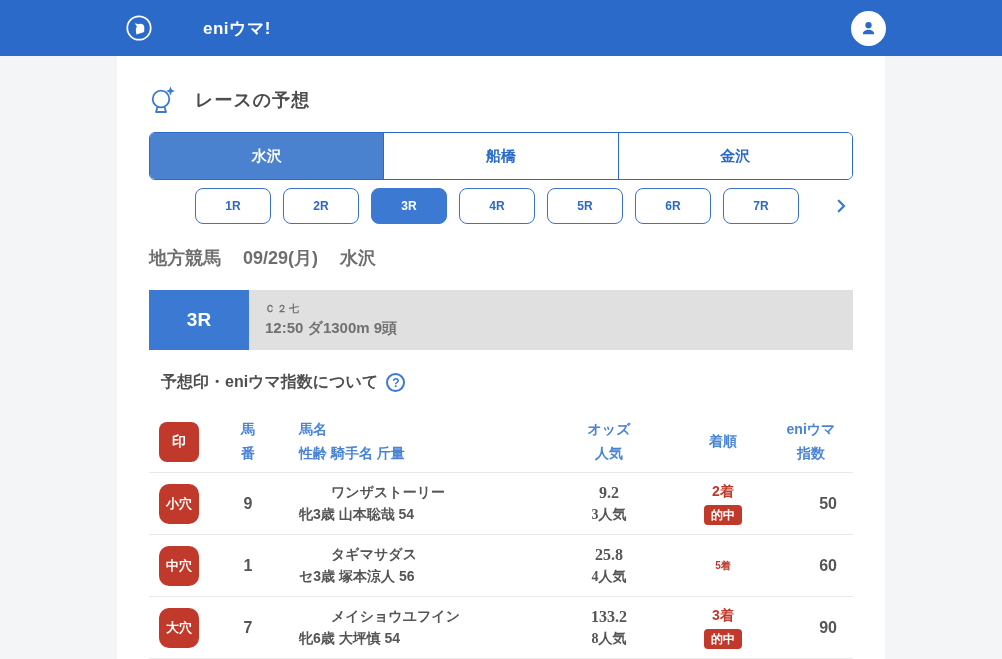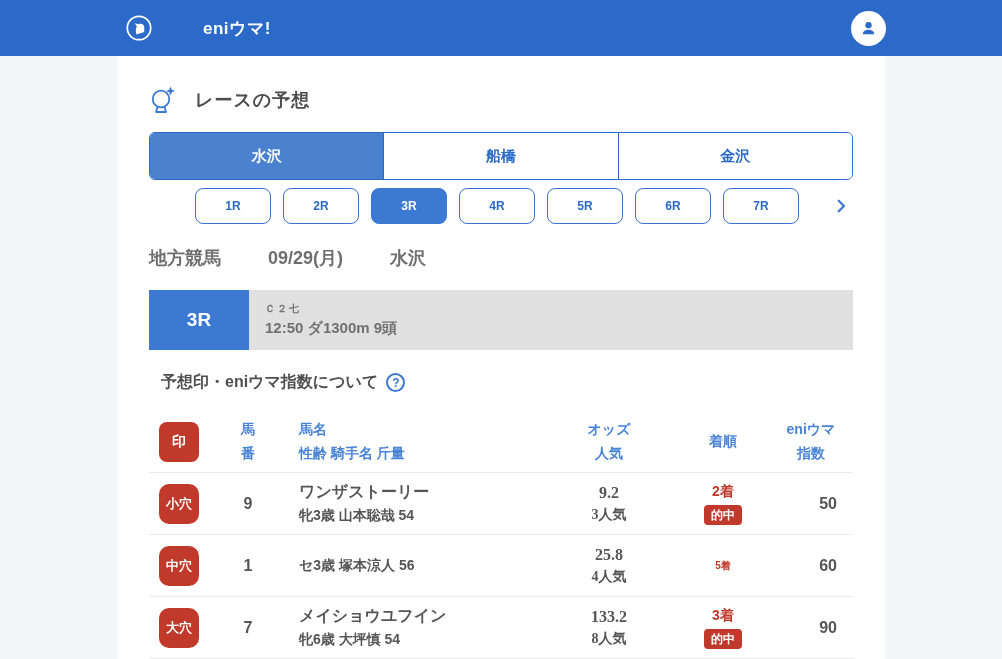--- a/index.html
+++ b/index.html
@@ -36,21 +36,21 @@
   
   .race-row{margin-top:8px;display:flex;align-items:center;gap:12px;padding-left:46px;height:36px;}
   .race-btn{width:76px;height:36px;border:1px solid #3b72c8;border-radius:8px;background:#fff;
     color:var(--header-blue);font-size:12px;font-weight:bold;cursor:pointer;
     font-family:inherit;display:flex;align-items:center;justify-content:center;}
   .race-btn.selected{background:var(--accent-blue);border-color:var(--accent-blue);color:#fff;}
   .race-next{margin-left:auto;background:none;border:none;cursor:pointer;display:flex;
     align-items:center;justify-content:center;width:24px;height:24px;}
 
   
-  .meta-row{margin-top:22px;display:flex;gap:47px;font-size:18px;font-weight:bold;color:var(--text-gray);}
+  .meta-row{margin-top:22px;display:flex;gap:22px;font-size:18px;font-weight:bold;color:var(--text-gray);}
 
   
   .banner{margin-top:20px;height:60px;display:flex;}
   .banner-no{width:100px;background:var(--accent-blue);color:#fff;font-size:19px;font-weight:bold;
     display:flex;align-items:center;justify-content:center;}
   .banner-info{flex:1;background:var(--banner-gray);padding:0 16px;display:flex;
     flex-direction:column;justify-content:center;gap:3px;}
   .banner-class{font-size:10px;font-weight:bold;color:#707070;letter-spacing:2px;}
   .banner-details{font-size:15px;font-weight:bold;color:#707070;}
 
@@ -71,21 +71,21 @@
   .badge-lg{font-size:14px;}
   .badge-mark{font-size:13px;border-radius:10px;}
   .th{color:var(--table-header-blue);font-size:14px;font-weight:bold;line-height:1.7;}
   .c-no{text-align:center;}
   .c-name{padding-left:16px;text-align:left;}
   .c-odds{text-align:center;padding-right:18px;font-family:Liberation Serif, serif;}
   .c-result{text-align:center;display:flex;flex-direction:column;align-items:center;
     justify-content:center;gap:4px;}
   .c-index{text-align:right;padding-right:16px;}
   .c-index.th{text-align:center;padding-right:0;}
-  .horse-name{font-size:16px;font-weight:bold;color:var(--text-dark);margin-bottom:4px;}
+  .horse-name{font-size:14px;font-weight:bold;color:var(--text-dark);margin-bottom:4px;margin-left:32px;}
   .horse-detail{font-size:14px;font-weight:bold;color:var(--text-dark);}
   .odds-val{font-size:16px;font-weight:bold;color:var(--text-dark);margin-bottom:4px;}
   .odds-pop{font-size:14px;font-weight:bold;color:var(--text-dark);}
   .num-val{font-size:16px;font-weight:bold;color:var(--text-dark);}
   .result-text{font-size:14px;font-weight:bold;color:var(--badge-red);}
   .hit-badge{background:var(--badge-red);color:#fff;font-size:12px;font-weight:bold;
     padding:4px 7px;border-radius:4px;line-height:1;}
 </style>
 </head>
 <body>
@@ -201,20 +201,21 @@
       </div>
       <div class="c-index num-val">50</div>
     </div>
 
     <div class="trow">
       <div class="c-mark">
         <span class="badge badge-mark">中穴</span>
       </div>
       <div class="c-no num-val">1</div>
       <div class="c-name">
+        <div class="horse-name">タギマサダス</div>
         <div class="horse-detail">セ3歳 塚本涼人 56</div>
       </div>
       <div class="c-odds">
         <div class="odds-val">25.8</div>
         <div class="odds-pop">4人気</div>
       </div>
       <div class="c-result">
         <span class="result-text" style="font-size:10px;">5着</span>
       </div>
       <div class="c-index num-val">60</div>

